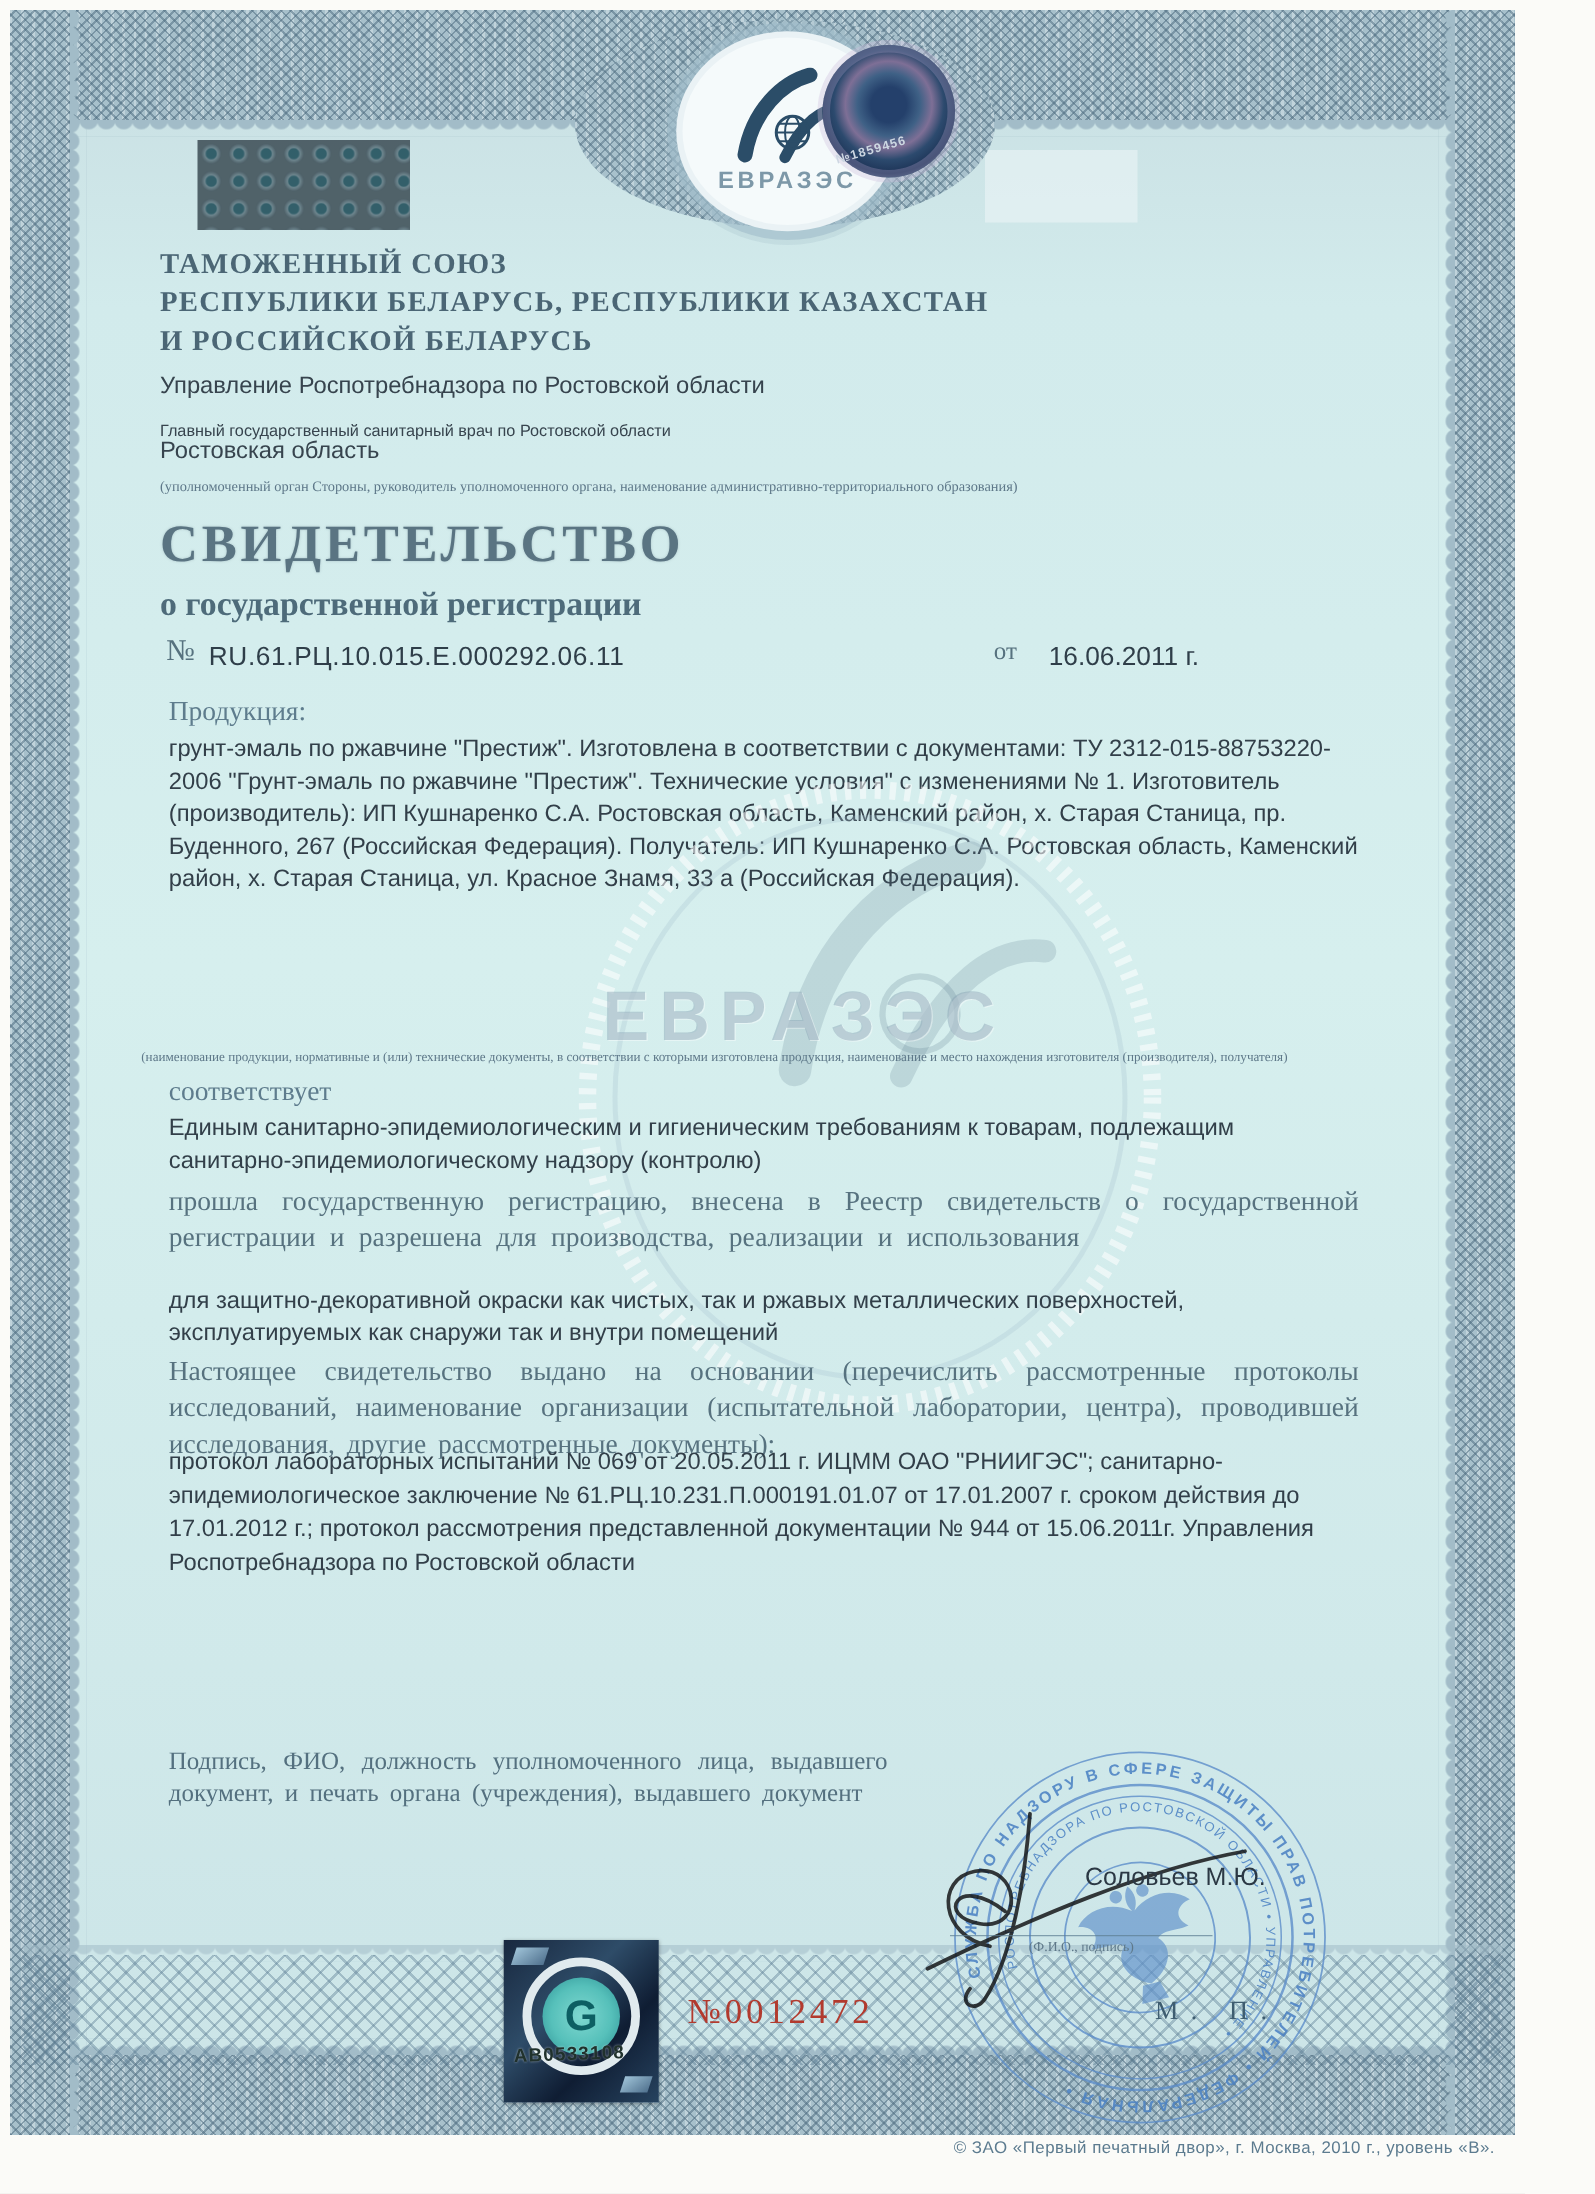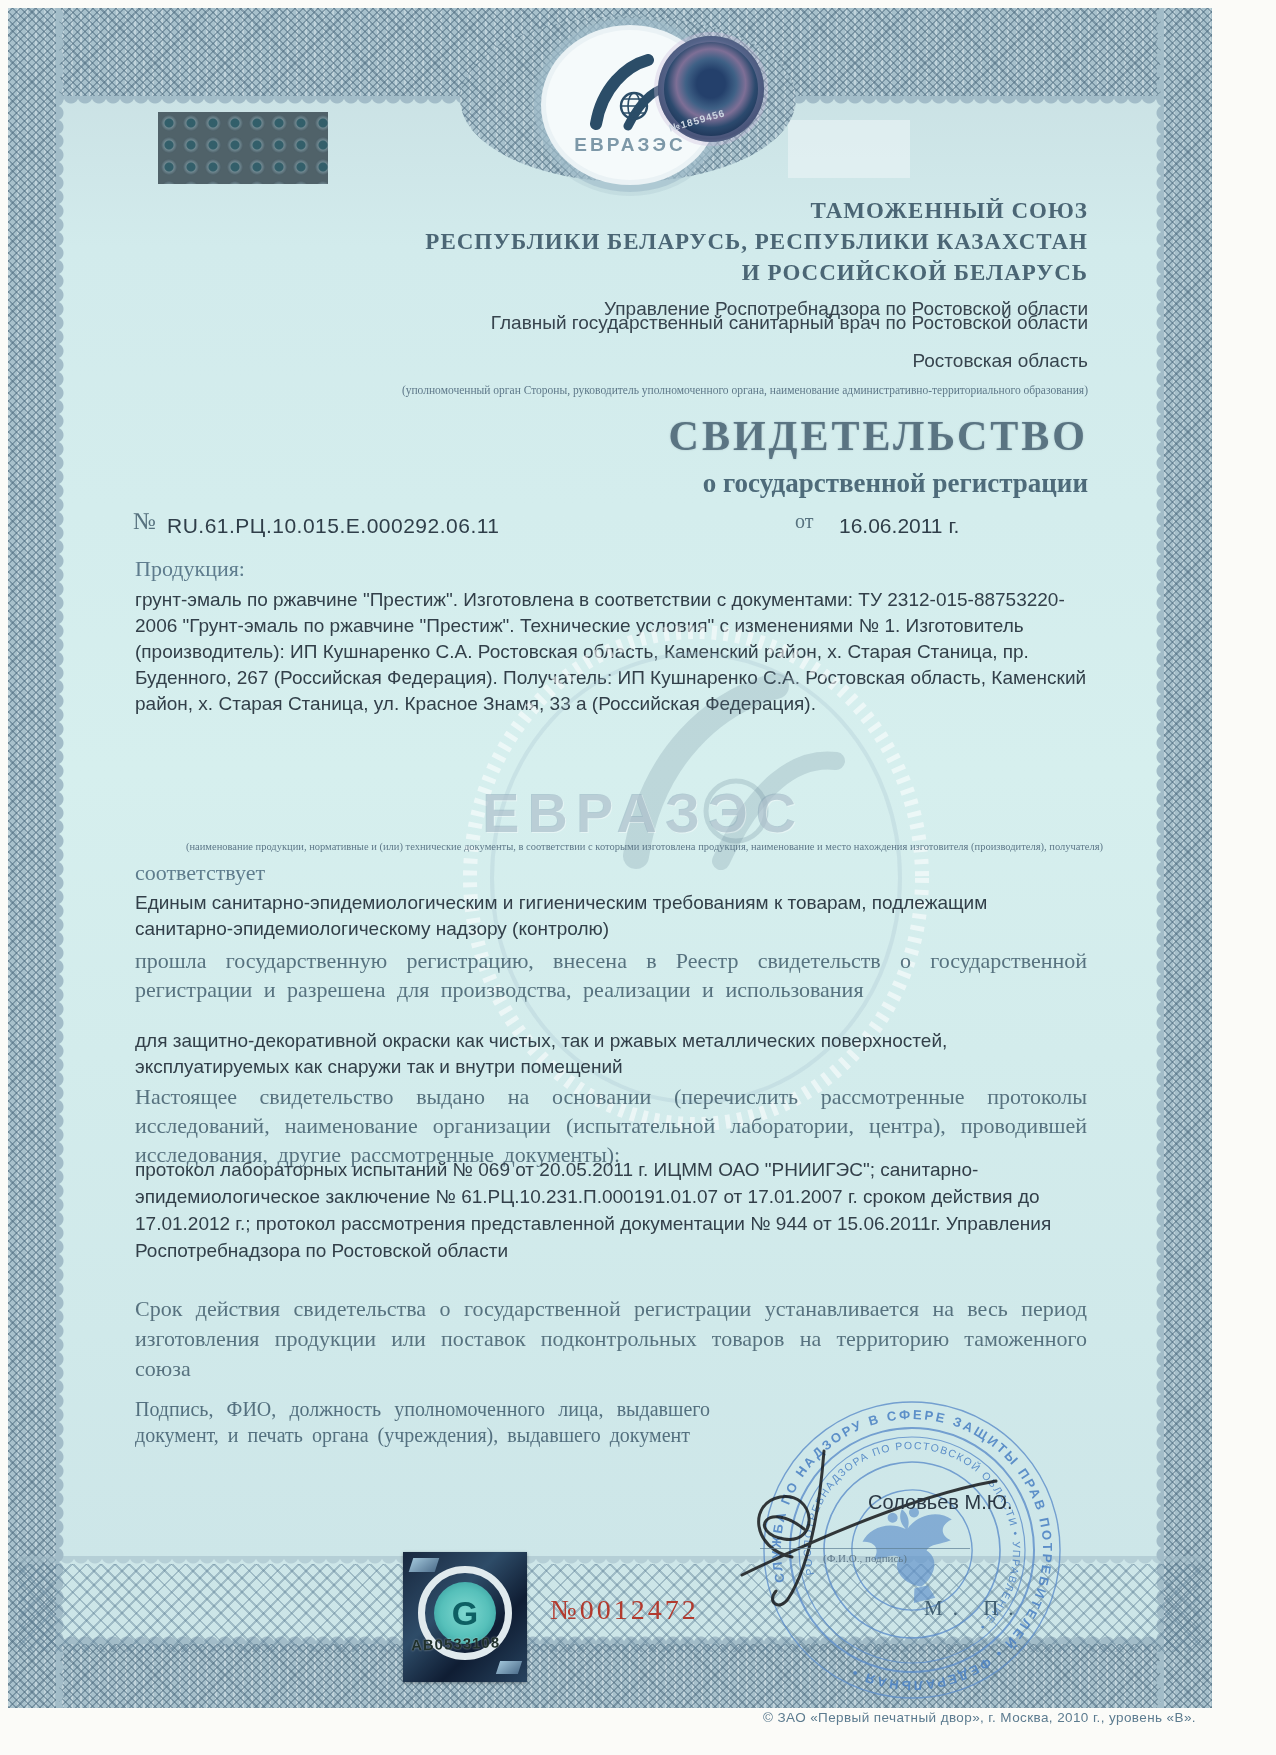--- a/index.html
+++ b/index.html
@@ -17,21 +17,21 @@
   .scallop-h{position:absolute;height:13px;background-image:radial-gradient(circle at 7px 0px,var(--bb) 7px,transparent 8px);
     background-size:14px 13px;background-repeat:repeat-x;}
   .scallop-h.flip{background-image:radial-gradient(circle at 7px 13px,var(--bb) 7px,transparent 8px);}
   .scallop-v{position:absolute;width:13px;background-image:radial-gradient(circle at 0px 7px,var(--bb) 7px,transparent 8px);
     background-size:13px 14px;background-repeat:repeat-y;}
   .scallop-v.flip{background-image:radial-gradient(circle at 13px 7px,var(--bb) 7px,transparent 8px);}
   .netting{position:absolute;background-image:
     repeating-linear-gradient(45deg, rgba(93,126,148,.40) 0 2px, transparent 2px 10px),
     repeating-linear-gradient(-45deg, rgba(93,126,148,.40) 0 2px, transparent 2px 10px);}
   
-  .ctr{position:absolute;left:120px;width:960px;text-align:right;}
+  .ctr{position:absolute;left:120px;width:960px;text-align:left;}
   .serifhead{font-family:"Liberation Serif",serif;font-weight:bold;color:#4b6675;}
   .serifbody{font-family:"Liberation Serif",serif;color:#57727f;}
   .sansbody{color:#323f49;line-height:26px;font-size:19px;}
   .caption{font-family:"Liberation Serif",serif;color:#5e7889;}
   .just{text-align:justify;}
   
   .fan{border-radius:50%;opacity:.95;}
   .medallion{border-radius:50%;background:#f5fafb;
     box-shadow:0 0 0 5px #eaf2f5,0 0 0 12px rgba(160,188,201,.6),0 0 0 16px rgba(160,188,201,.25);
     display:flex;flex-direction:column;align-items:center;justify-content:center;}
@@ -96,21 +96,21 @@
     </div>
 
     <div class="abs holo-top" style="left:650px;top:28px;width:106px;height:106px;">
       <div class="serial">№1859456</div>
     </div>
 
     <div class="ctr serifhead" style="top:190px;font-size:23px;letter-spacing:1px;">ТАМОЖЕННЫЙ СОЮЗ</div>
     <div class="ctr serifhead" style="top:221px;font-size:23px;letter-spacing:1px;">РЕСПУБЛИКИ БЕЛАРУСЬ, РЕСПУБЛИКИ КАЗАХСТАН</div>
     <div class="ctr serifhead" style="top:252px;font-size:23px;letter-spacing:1px;">И РОССИЙСКОЙ БЕЛАРУСЬ</div>
     <div class="ctr" style="top:290px;font-size:19px;color:#37444e;">Управление Роспотребнадзора по Ростовской области</div>
-    <div class="ctr" style="top:304px;font-size:19px;color:#37444e;">Главный государственный санитарный врач по Ростовской области</div>
+    <div class="ctr" style="top:329px;font-size:13px;color:#37444e;">Главный государственный санитарный врач по Ростовской области</div>
     <div class="ctr" style="top:342px;font-size:19px;color:#37444e;">Ростовская область</div>
     <div class="ctr caption" style="top:376px;font-size:11.5px;">(уполномоченный орган Стороны, руководитель уполномоченного органа, наименование административно-территориального образования)</div>
 
     <div class="ctr serifhead" style="top:404px;font-size:42px;letter-spacing:3px;color:#5a7482;text-shadow:0 0 2px rgba(83,105,120,.35);">СВИДЕТЕЛЬСТВО</div>
     <div class="ctr serifhead" style="top:460px;font-size:27px;color:#4e6b7a;">о государственной регистрации</div>
 
     <div class="abs" style="left:125px;top:506px;width:952px;height:30px;">
       <span class="serifbody" style="position:absolute;left:0;top:-6px;font-size:24px;">№</span>
       <span style="position:absolute;left:34px;top:0;font-size:21px;color:#2f3e49;letter-spacing:.5px;">RU.61.РЦ.10.015.Е.000292.06.11</span>
       <span class="serifbody" style="position:absolute;left:662px;top:-4px;font-size:20px;">от</span>
@@ -135,21 +135,20 @@
 
     <div class="abs serifbody" style="left:127px;top:852px;font-size:22px;color:#5e7c8d;">соответствует</div>
     <div class="abs sansbody" style="left:127px;top:882px;width:905px;">Единым санитарно-эпидемиологическим и гигиеническим требованиям к товарам, подлежащим санитарно-эпидемиологическому надзору (контролю)</div>
 
     <div class="abs sansbody" style="left:127px;top:1020px;width:912px;">для защитно-декоративной окраски как чистых, так и ржавых металлических поверхностей, эксплуатируемых как снаружи так и внутри помещений</div>
     <div class="abs serifbody just" style="left:127px;top:938px;width:952px;font-size:22px;line-height:29px;word-spacing:6px;">прошла государственную регистрацию, внесена в Реестр свидетельств о государственной регистрации и разрешена для производства, реализации и использования</div>
 
     <div class="abs serifbody just" style="left:127px;top:1074px;width:952px;font-size:22px;line-height:29px;word-spacing:4px;">Настоящее свидетельство выдано на основании (перечислить рассмотренные протоколы исследований, наименование организации (испытательной лаборатории, центра), проводившей исследования, другие рассмотренные документы):</div>
     <div class="abs sansbody" style="left:127px;top:1148px;width:952px;line-height:27px;">протокол лабораторных испытаний № 069 от 20.05.2011 г. ИЦММ ОАО "РНИИГЭС"; санитарно-эпидемиологическое заключение № 61.РЦ.10.231.П.000191.01.07 от 17.01.2007 г. сроком действия до 17.01.2012 г.; протокол рассмотрения представленной документации № 944 от 15.06.2011г. Управления Роспотребнадзора по Ростовской области</div>
 
-    <div class="abs serifbody just" style="left:127px;top:1286px;width:952px;font-size:22px;line-height:30px;word-spacing:6px;">Срок действия свидетельства о государственной регистрации устанавливается на весь период изготовления продукции или поставок подконтрольных товаров на территорию таможенного союза</div>
 
     <div class="abs serifbody just" style="left:127px;top:1388px;width:575px;font-size:20px;line-height:26px;color:#54707f;word-spacing:4px;">Подпись, ФИО, должность уполномоченного лица, выдавшего документ, и печать органа (учреждения), выдавшего документ</div>
 
     <div class="abs" style="left:742px;top:1380px;width:324px;height:324px;transform:rotate(-14deg);opacity:.88;">
       <svg width="324" height="324" viewBox="0 0 324 324">
         <defs>
           <path id="so" d="M31 162 A131 131 0 1 1 293 162 A131 131 0 1 1 31 162"></path>
           <path id="sm" d="M61 162 A101 101 0 1 1 263 162 A101 101 0 1 1 61 162"></path>
         </defs>
         <g fill="none" stroke="#5b8cc9" opacity=".9">

